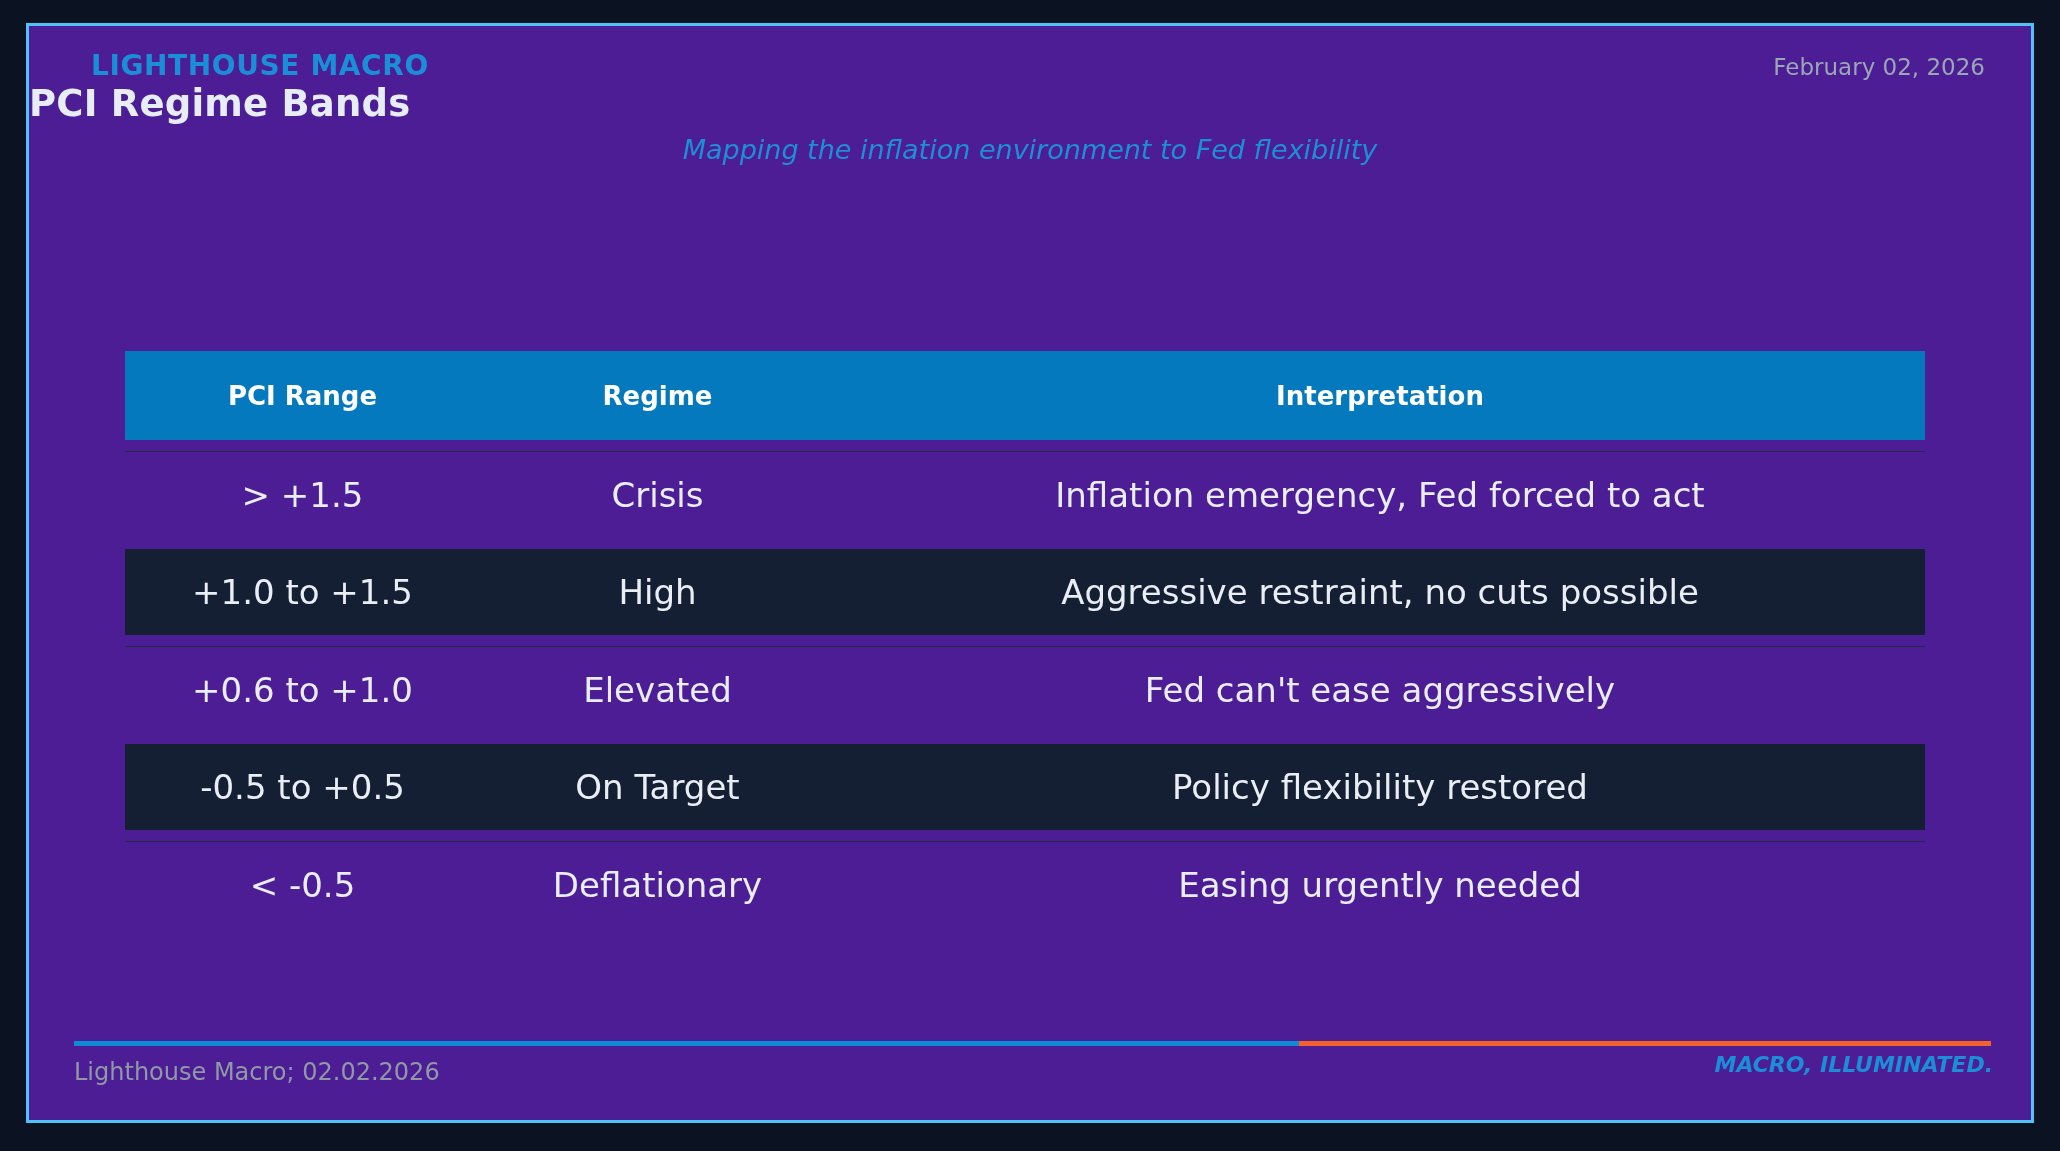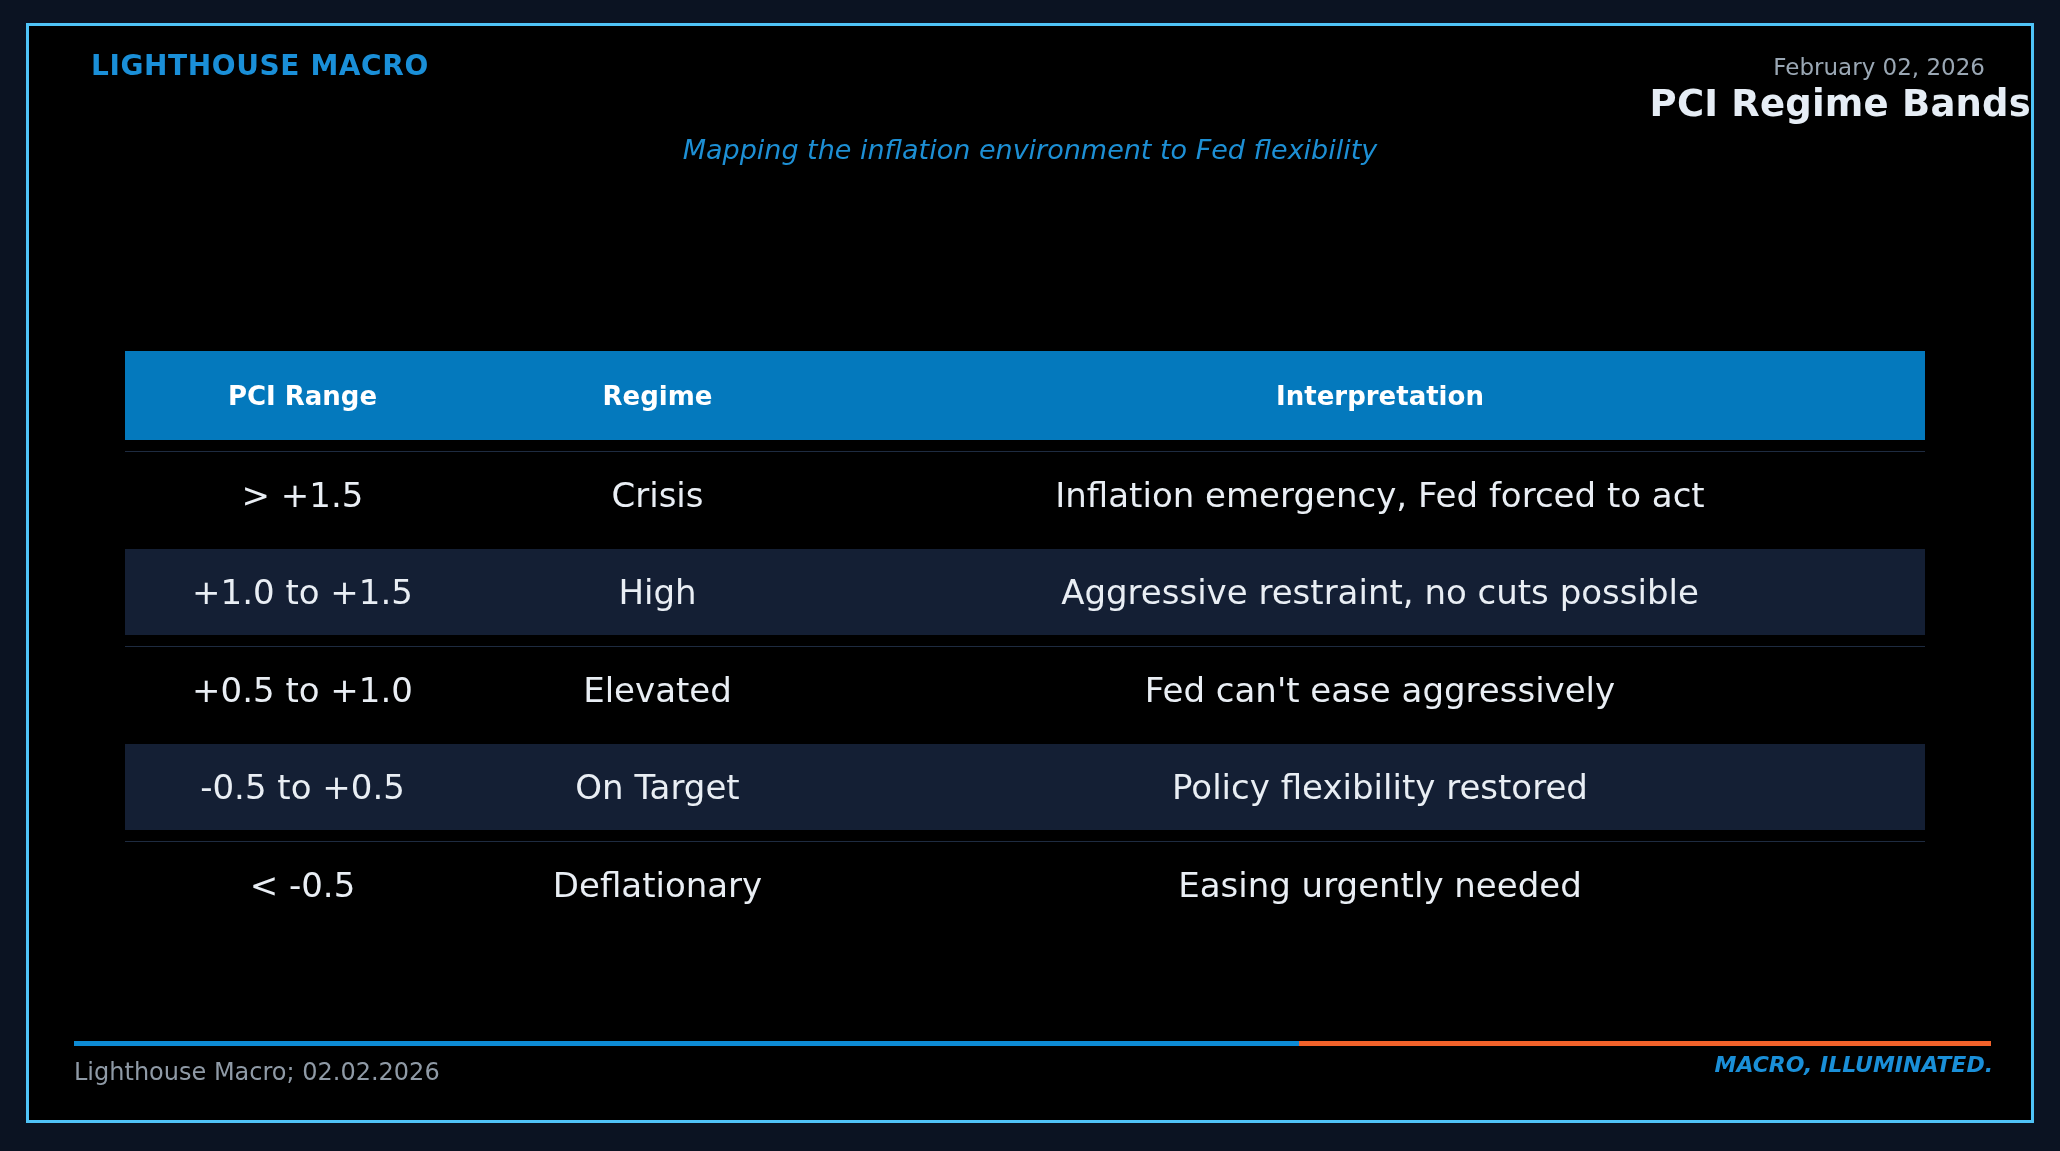--- a/index.html
+++ b/index.html
@@ -25,21 +25,21 @@
 
   
   #frame {
     position: absolute;
     left: 26px;
     top: 23px;
     width: 2008px;
     height: 1100px;
     border: 3px solid #4fc3f7;
     box-sizing: border-box;
-    background: #000000;
+    background: #4c1d95;
   }
 
   
   .brand {
     position: absolute;
     left: 62px;
     top: 23px;
     font-size: 28px;
     font-weight: bold;
     letter-spacing: 0.6px;
@@ -56,21 +56,21 @@
     color: #9aa7b4;
     font-family: "DejaVu Sans", "Liberation Sans", sans-serif;
     white-space: nowrap;
   }
 
   .title {
     position: absolute;
     left: 0;
     right: 0;
     top: 56px;
-    text-align: right;
+    text-align: left;
     font-size: 37px;
     font-weight: bold;
     color: #e6edf5;
     letter-spacing: 0.2px;
   }
 
   .subtitle {
     position: absolute;
     left: 0;
     right: 0;
@@ -193,21 +193,21 @@
 
       <div class="row even">
         <div class="cell c0">+1.0 to +1.5</div>
         <div class="cell c1">High</div>
         <div class="cell c2">Aggressive restraint, no cuts possible</div>
       </div>
 
       <div class="spacer"></div>
 
       <div class="row odd">
-        <div class="cell c0">+0.5 to +1.0</div>
+        <div class="cell c0">+0.6 to +1.0</div>
         <div class="cell c1">Elevated</div>
         <div class="cell c2">Fed can't ease aggressively</div>
       </div>
 
       <div class="spacer"></div>
 
       <div class="row even">
         <div class="cell c0">-0.5 to +0.5</div>
         <div class="cell c1">On Target</div>
         <div class="cell c2">Policy flexibility restored</div>

